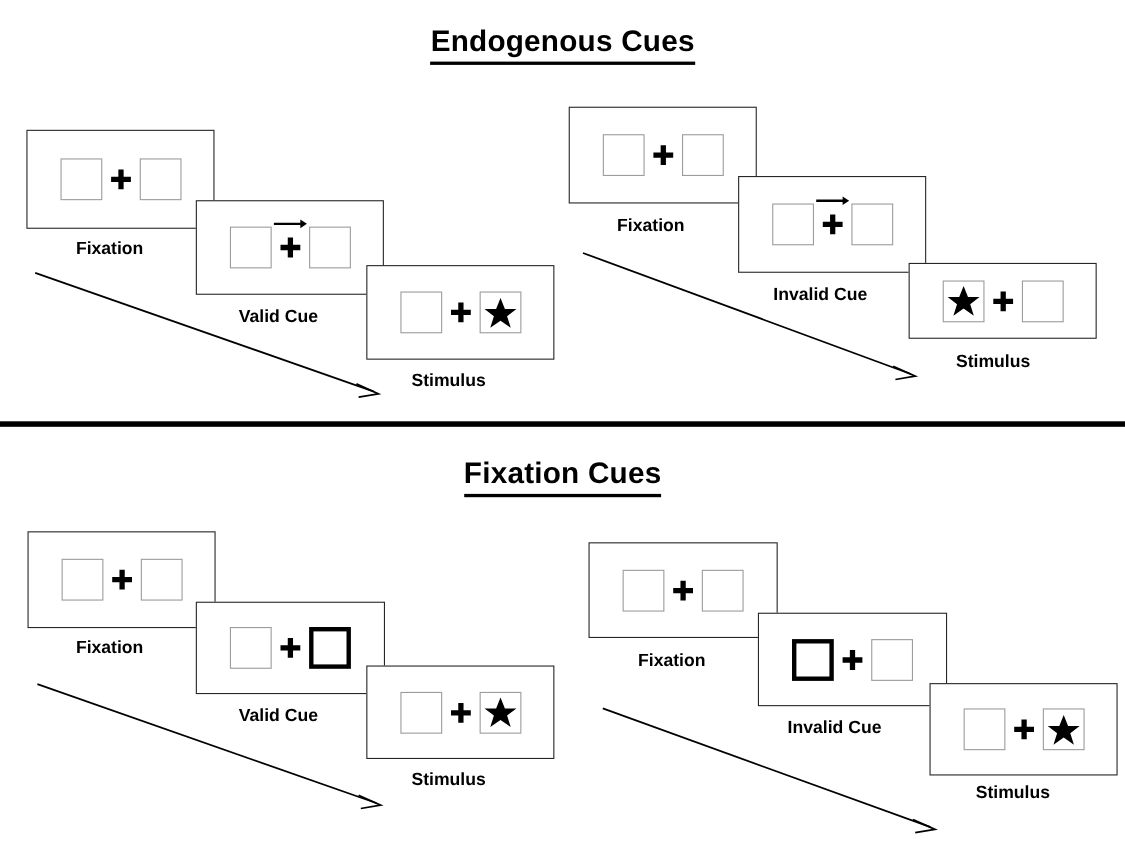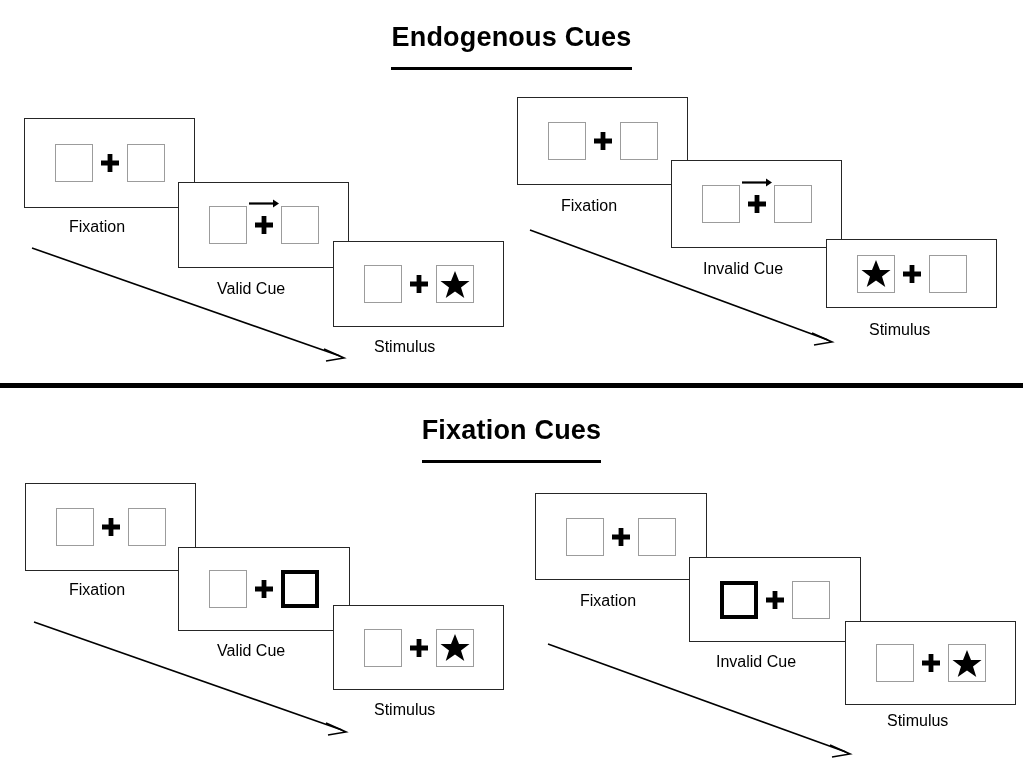--- a/index.html
+++ b/index.html
@@ -21,21 +21,21 @@
     position: absolute;
     width: 100%;
     text-align: center;
     font-size: 27px;
     font-weight: bold;
     letter-spacing: 0.2px;
     color: #000000;
   }
   .section-title span {
     border-bottom: 3px solid #000000;
-    padding-bottom: 14px;
+    padding-bottom: 3px;
     display: inline-block;
   }
 
   
   .divider {
     position: absolute;
     left: 0;
     width: 1023px;
     height: 5px;
     background: #000000;
@@ -93,21 +93,21 @@
   }
   .arrow-cue svg { display: block; }
 
   
   .star svg { display: block; }
 
   
   .caption {
     position: absolute;
     font-size: 16px;
-    font-weight: normal;
+    font-weight: bold;
     color: #000000;
     white-space: nowrap;
     z-index: 3;
   }
 
   
   .flow-arrow {
     position: absolute;
     z-index: 1;
     overflow: visible;

